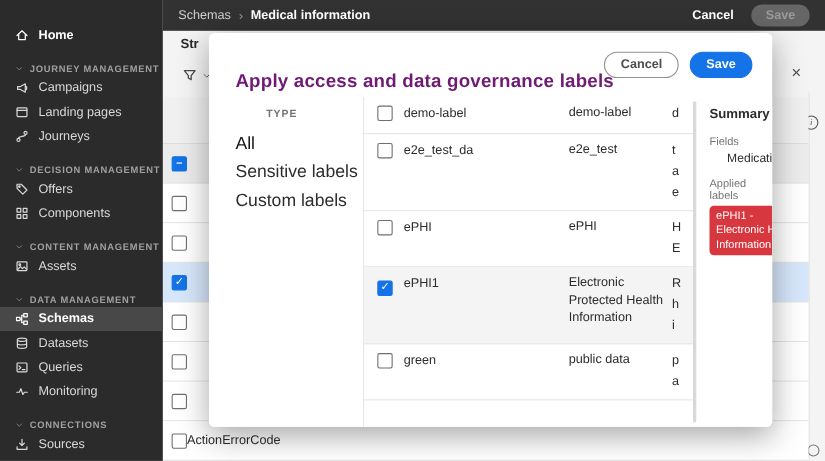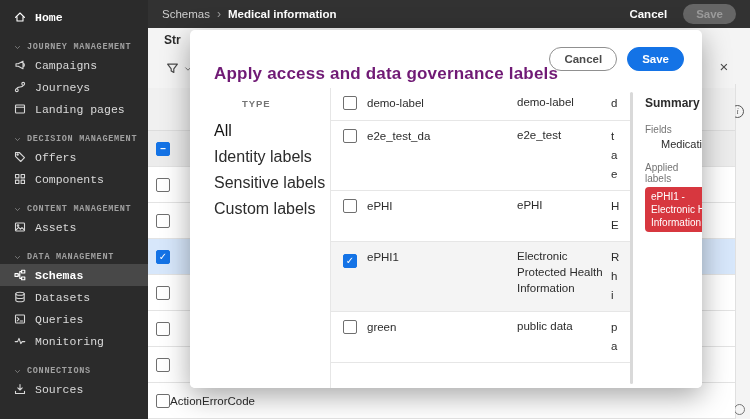--- a/index.html
+++ b/index.html
@@ -1,20 +1,20 @@
 <!DOCTYPE html>
 <html style="--accent: #1473e6; --chip: #d7373f;"><head>
 <meta charset="utf-8">
 <style>
   html,body{margin:0;padding:0;}
   body{width:750px;height:419px;background:#fff;font-family:"Liberation Sans","DejaVu Sans",sans-serif;}
   .app{position:relative;width:750px;height:419px;overflow:hidden;background:#f4f4f4;}
 
   
-  .sidebar{position:absolute;left:0;top:0;width:148px;height:100%;background:#2b2b2b;z-index:6;padding-top:6px;box-sizing:border-box;font-family:Liberation Mono, monospace;}
+  .sidebar{position:absolute;left:0;top:0;width:148px;height:100%;background:#2b2b2b;z-index:6;padding-top:21px;box-sizing:border-box;}
   .nav-item{display:flex;align-items:center;gap:9px;height:22px;padding:0 14px;color:#d9d9d9;font-size:11.5px;white-space:nowrap;cursor:pointer;}
   .nav-item.bold{color:#fff;font-weight:700;}
   .nav-item.selected{background:#484848;color:#fff;font-weight:700;}
   .nav-section{display:flex;align-items:center;gap:6px;height:14px;margin-top:12px;padding:0 14px;color:#a0a0a0;font-size:8.5px;font-weight:700;letter-spacing:.7px;white-space:nowrap;cursor:pointer;}
   .icn{display:inline-flex;width:12px;height:12px;flex-shrink:0;align-items:center;justify-content:center;}
   .icn svg{width:12px;height:12px;display:block;}
   .icn.chev,.icn.chev svg{width:7px;height:7px;}
 
   
   .topbar{position:absolute;left:148px;top:0;width:602px;height:28px;background:#323232;display:flex;align-items:center;padding:0 14px;z-index:5;box-sizing:border-box;}
@@ -101,35 +101,35 @@
           <span class="icn ">
             <svg viewBox="0 0 12 12" fill="none" stroke="currentColor" stroke-width="1.1" stroke-linecap="round" stroke-linejoin="round">
               <path d="M2 4.8h2.2L9 2.2v7.6L4.2 7.2H2zM9.9 4.6a2.3 2.3 0 010 2.8"></path>
             </svg>
           </span>
           <span>Campaigns</span>
         </div>
         <div class="nav-item">
           <span class="icn ">
             <svg viewBox="0 0 12 12" fill="none" stroke="currentColor" stroke-width="1.1" stroke-linecap="round" stroke-linejoin="round">
+              <rect x="1.5" y="2" width="9" height="8" rx="0.8"></rect>
+              <path d="M1.5 4.3h9"></path>
+            </svg>
+          </span>
+          <span>Landing pages</span>
+        </div>
+        <div class="nav-item">
+          <span class="icn ">
+            <svg viewBox="0 0 12 12" fill="none" stroke="currentColor" stroke-width="1.1" stroke-linecap="round" stroke-linejoin="round">
               <circle cx="2.8" cy="9.2" r="1.4"></circle>
               <circle cx="9.2" cy="2.8" r="1.4"></circle>
               <path d="M2.8 7.8C2.8 5.2 9.2 6.8 9.2 4.2"></path>
             </svg>
           </span>
           <span>Journeys</span>
-        </div>
-        <div class="nav-item">
-          <span class="icn ">
-            <svg viewBox="0 0 12 12" fill="none" stroke="currentColor" stroke-width="1.1" stroke-linecap="round" stroke-linejoin="round">
-              <rect x="1.5" y="2" width="9" height="8" rx="0.8"></rect>
-              <path d="M1.5 4.3h9"></path>
-            </svg>
-          </span>
-          <span>Landing pages</span>
         </div>
         <div class="nav-section">
           <span class="icn chev">
             <svg viewBox="0 0 12 12" fill="none" stroke="currentColor" stroke-width="1.1" stroke-linecap="round" stroke-linejoin="round">
               <path d="M2.5 4.2l3.5 3.6 3.5-3.6"></path>
             </svg>
           </span>
           <span>DECISION MANAGEMENT</span>
         </div>
         <div class="nav-item">
@@ -296,21 +296,20 @@
     <h2 class="modal-title">Apply access and data governance labels</h2>
     <div class="modal-actions">
       <span class="btn btn-cancel">Cancel</span>
       <span class="btn btn-save">Save</span>
     </div>
     <div class="modal-body">
       <div class="type-col">
         <div class="type-heading">TYPE</div>
         <div>
             <div class="type-option sel">All</div>
-            <div class="type-option">Identity labels</div>
             <div class="type-option">Sensitive labels</div>
             <div class="type-option">Custom labels</div>
           </div>
       </div>
       <div class="table-col">
           <div class="mrow">
             <span class="mcb"><span class="cb"></span></span>
             <span class="mname">demo-label</span>
             <span class="mlabel">demo-label</span>
             <span class="mdef">

